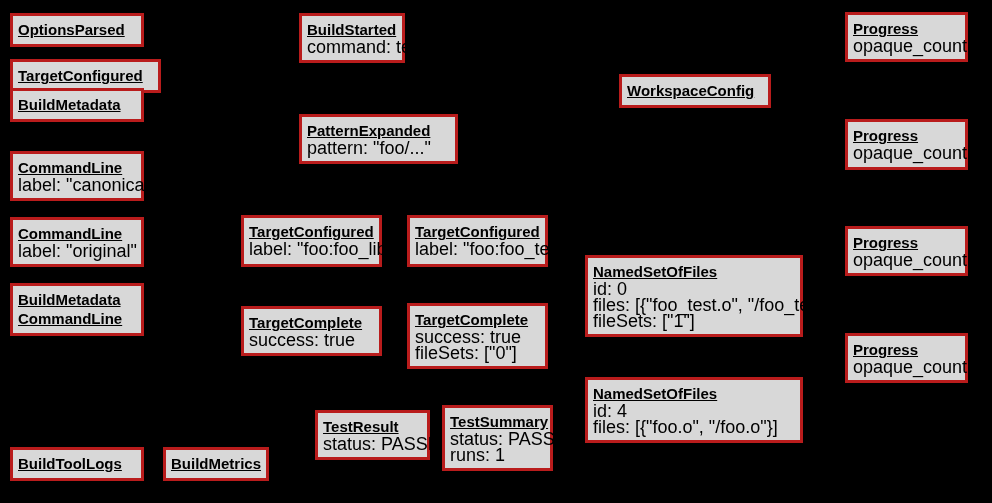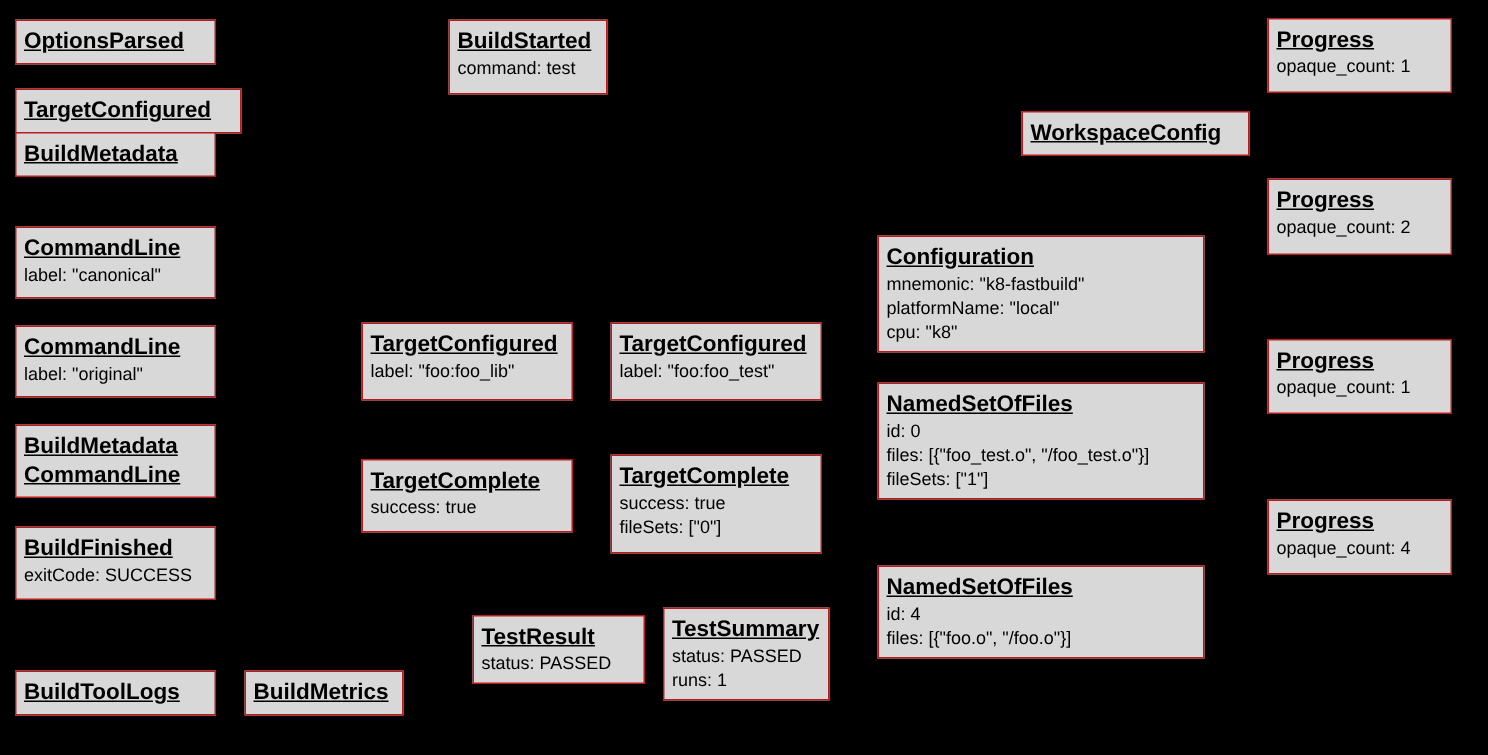--- a/index.html
+++ b/index.html
@@ -6,34 +6,34 @@
   .canvas{
     position:relative;
     width:992px;height:503px;
     background:#000;
     font-family:"Liberation Sans",sans-serif;
     overflow:hidden;
   }
   .box{
     position:absolute;
     background:#d8d8d8;
-    border:1px solid #b91c1c;
+    border:3px solid #b91c1c;
     color:#000;
     padding:4px 5px 5px 5px;
     box-sizing:border-box;
   }
   .box .title{
     font-weight:bold;
     font-size:15px;
     line-height:19px;
     text-decoration:underline;
     white-space:nowrap;
   }
   .box .line{
-    font-size:12px;
+    font-size:18px;
     line-height:16px;
     white-space:nowrap;
   }
 </style>
 </head>
 <body>
 
 <div class="canvas">
 
   <div class="box" style="left:10px;top:13px;width:134px;min-height:29px">
@@ -56,38 +56,38 @@
   <div class="box" style="left:10px;top:217px;width:134px;min-height:48px">
     <div class="title">CommandLine</div>
     <div class="line">label: "original"</div>
   </div>
 
   <div class="box" style="left:10px;top:283px;width:134px;min-height:49px">
     <div class="title">BuildMetadata</div>
     <div class="title">CommandLine</div>
   </div>
 
-  <div class="box" style="left:10px;top:351px;width:134px;min-height:49px">
-    <div class="title">BuildFinished</div>
-    <div class="line">exitCode: SUCCESS</div>
-  </div>
 
   <div class="box" style="left:10px;top:447px;width:134px;min-height:30px">
     <div class="title">BuildToolLogs</div>
   </div>
 
   <div class="box" style="left:163px;top:447px;width:106px;min-height:30px">
     <div class="title">BuildMetrics</div>
   </div>
 
   <div class="box" style="left:299px;top:13px;width:106px;min-height:50px">
     <div class="title">BuildStarted</div>
     <div class="line">command: test</div>
   </div>
 
+  <div class="box" style="left:299px;top:114px;width:159px;min-height:50px">
+    <div class="title">PatternExpanded</div>
+    <div class="line">pattern: "foo/..."</div>
+  </div>
 
   <div class="box" style="left:241px;top:215px;width:141px;min-height:52px">
     <div class="title">TargetConfigured</div>
     <div class="line">label: "foo:foo_lib"</div>
   </div>
 
   <div class="box" style="left:407px;top:215px;width:141px;min-height:52px">
     <div class="title">TargetConfigured</div>
     <div class="line">label: "foo:foo_test"</div>
   </div>
@@ -107,30 +107,24 @@
     <div class="title">TestResult</div>
     <div class="line">status: PASSED</div>
   </div>
 
   <div class="box" style="left:442px;top:405px;width:111px;min-height:58px">
     <div class="title">TestSummary</div>
     <div class="line">status: PASSED</div>
     <div class="line">runs: 1</div>
   </div>
 
-  <div class="box" style="left:681px;top:74px;width:152px;min-height:29px">
+  <div class="box" style="left:619px;top:74px;width:152px;min-height:29px">
     <div class="title">WorkspaceConfig</div>
   </div>
 
-  <div class="box" style="left:585px;top:157px;width:218px;min-height:76px">
-    <div class="title">Configuration</div>
-    <div class="line">mnemonic: "k8-fastbuild"</div>
-    <div class="line">platformName: "local"</div>
-    <div class="line">cpu: "k8"</div>
-  </div>
 
   <div class="box" style="left:585px;top:255px;width:218px;min-height:74px">
     <div class="title">NamedSetOfFiles</div>
     <div class="line">id: 0</div>
     <div class="line">files: [{"foo_test.o", "/foo_test.o"}]</div>
     <div class="line">fileSets: ["1"]</div>
   </div>
 
   <div class="box" style="left:585px;top:377px;width:218px;min-height:58px">
     <div class="title">NamedSetOfFiles</div>

